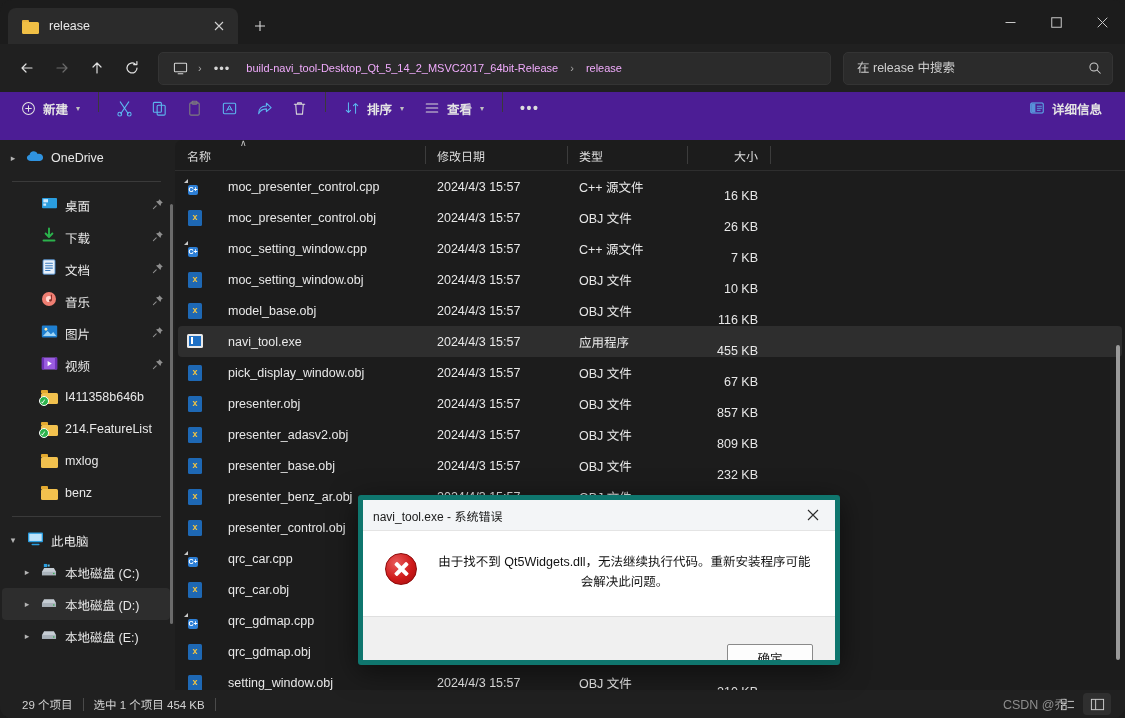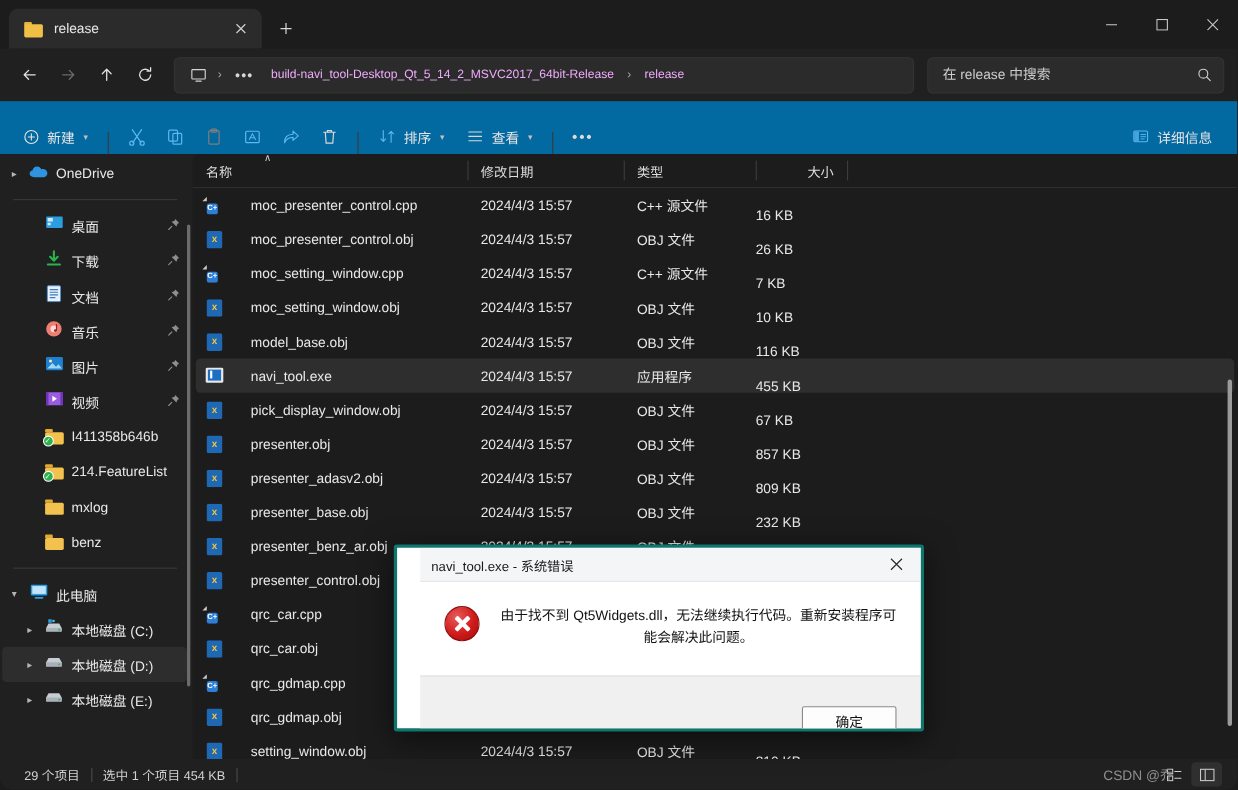--- a/index.html
+++ b/index.html
@@ -130,24 +130,25 @@
   .searchbox input {
     flex: 1; background: transparent; border: none; outline: none;
     color: #3b82f6; font-size: 12.5px;
     font-family: "Liberation Sans", "DejaVu Sans", sans-serif;
   }
   .searchbox input::placeholder { color: #cdcdcd; }
 
   
   .toolbar {
     height: 48px;
-    background: #0369a1;
-    display: flex; align-items: flex-end;
+    background: #4c1d95;
+    display: flex; align-items: flex-start;
     padding: 0 14px 0 12px;
     gap: 2px;
+    font-weight: bold;
   }
   .tb {
     height: 32px; border-radius: 5px;
     display: flex; align-items: center; gap: 7px;
     padding: 0 9px;
     color: #e4e4e4; font-size: 12.5px;
     white-space: nowrap;
   }
   .tb .chev { font-size: 8px; color: #c0c0c0; margin-left: 1px; }
   .tb-sep { width: 1px; height: 20px; background: #3a3a3a; margin: 0 7px; flex: none; }
@@ -260,21 +261,21 @@
     height: 31px;
     display: flex; align-items: center;
     border-radius: 4px;
     margin: 0 3px;
   }
   .row.selected { background: #2e2e2e; }
   .cell { font-size: 12.5px; color: #e8e8e8; white-space: nowrap; }
   .c-name { width: 247px; flex: none; display: flex; align-items: center; gap: 25px; padding-left: 9px; overflow: hidden; }
   .c-date { width: 142px; flex: none; padding-left: 12px; }
   .c-type { width: 120px; flex: none; padding-left: 12px; }
-  .c-size { width: 83px; flex: none; padding-right: 12px; margin-top: 19px; }
+  .c-size { width: 83px; flex: none; text-align: right; padding-right: 12px; margin-top: 19px; }
 
   
   .fico { width: 16px; height: 16px; position: relative; flex: none; }
   .fico-doc {
     width: 13px; height: 16px; background: #f2f2f2;
     border-radius: 1px; position: relative; margin-left: 1px;
   }
   .fico-doc::after {
     content: ""; position: absolute; right: 0; top: 0;
     border-width: 0 0 4px 4px; border-style: solid;
@@ -344,22 +345,21 @@
 
   
   .dlg-host {
     position: absolute; left: 358px; top: 495px;
     width: 482px; height: 170px;
     z-index: 50;
     box-shadow: 0 6px 28px rgba(0,0,0,0.55);
     border-radius: 3px;
     overflow: hidden;
     background: #ffffff;
-    border: 3px solid #0f766e;
-    padding-left: 21px;
+    border: 5px solid #0f766e;
   }
   .dlg-title {
     height: 31px;
     background: #f3f5f7;
     display: flex; align-items: center;
     padding-left: 10px;
     border-bottom: 1px solid #e4e4e4;
   }
   .dlg-title-text {
     flex: 1; font-size: 12px; color: #1a1a1a;

